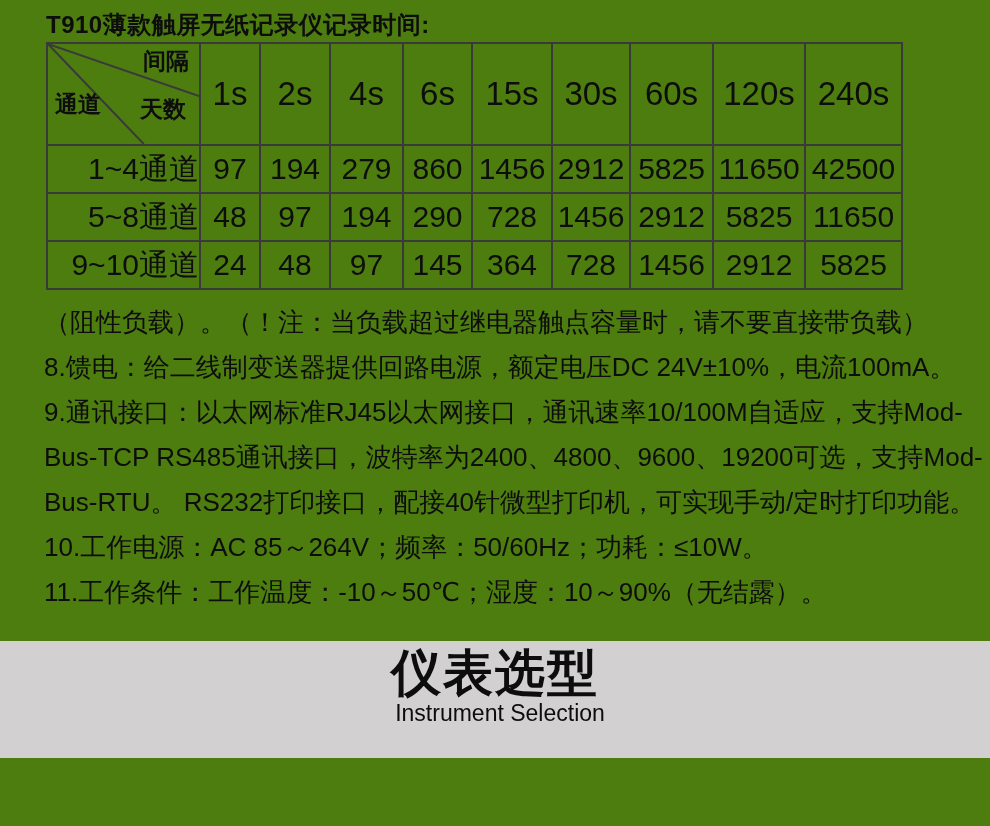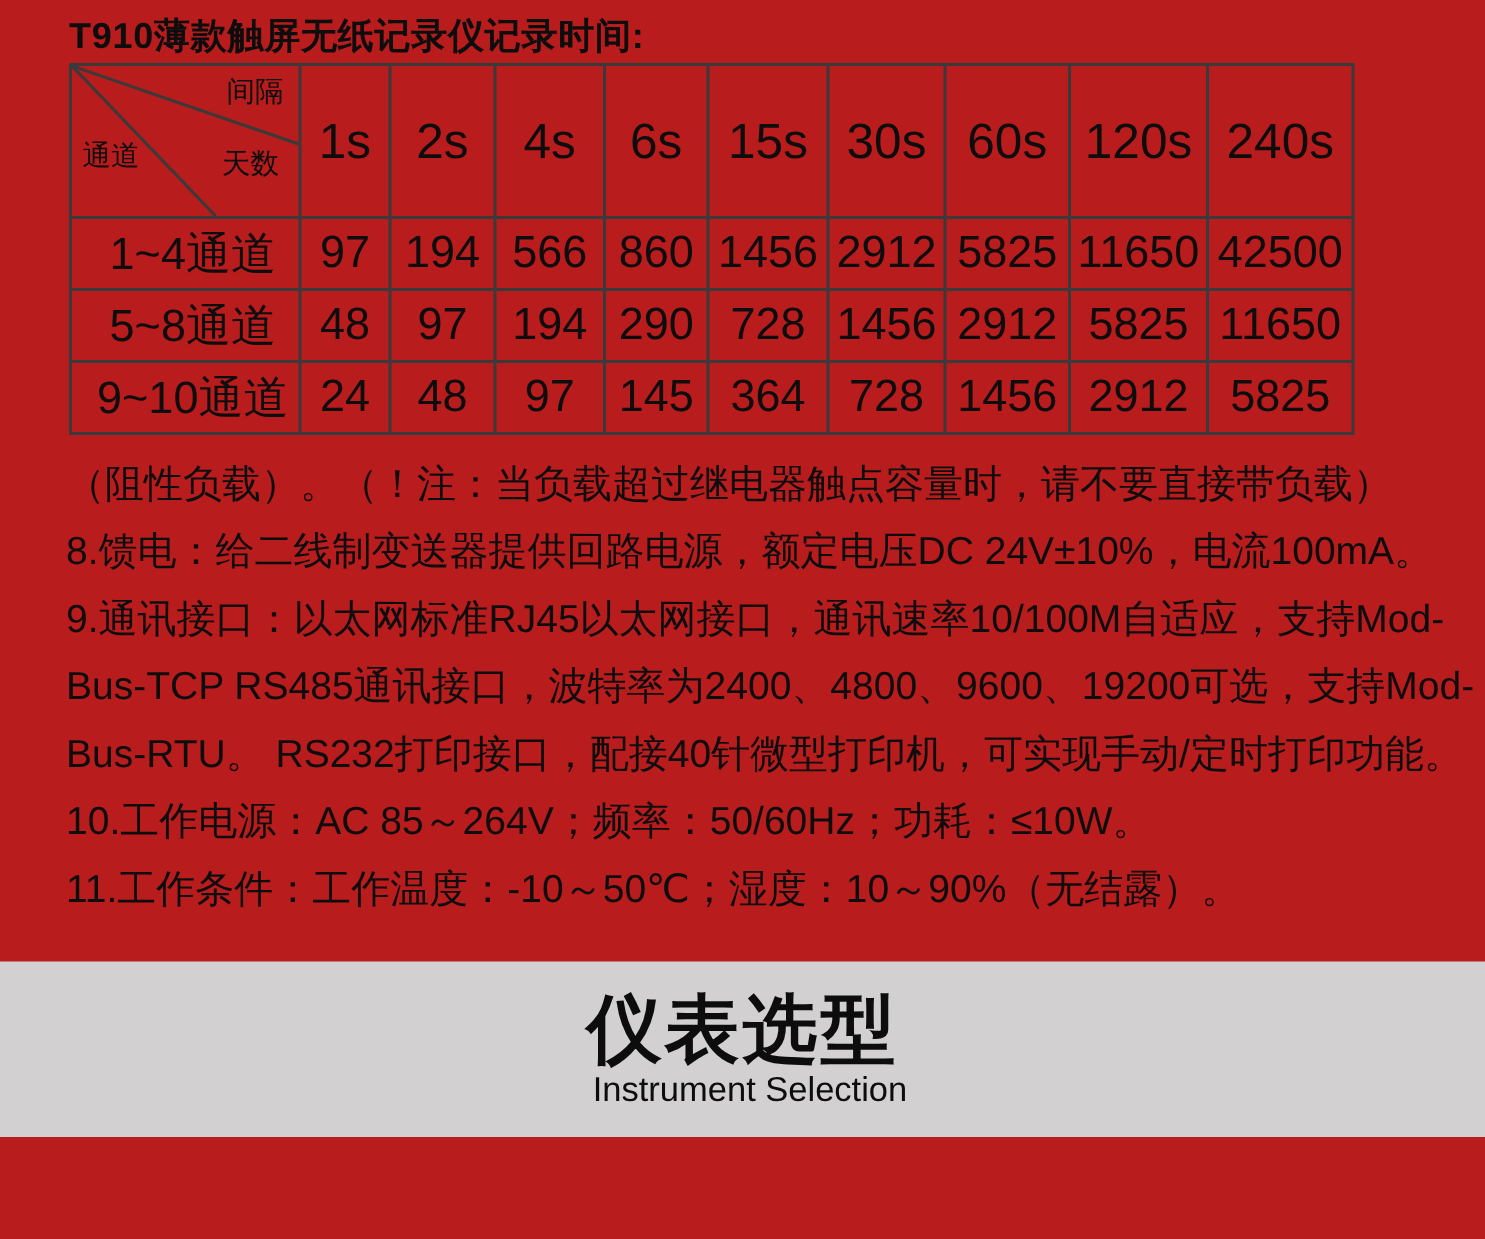--- a/index.html
+++ b/index.html
@@ -1,19 +1,19 @@
 <!DOCTYPE html>
 <html><head>
 <meta charset="utf-8">
 <style>
   html,body{margin:0;padding:0;background:#ffffff;}
   .page{
     position:relative;
     width:990px;height:826px;
-    background:#b91c1c;
+    background:#4d7c0f;
     overflow:hidden;
     font-family:"Liberation Sans","DejaVu Sans",sans-serif;
     color:#0d0d0d;
   }
   .doc-title{
     margin:10px 0 0 46px;
     font-size:24px;
     line-height:29px;
     font-weight:600;
     letter-spacing:0.5px;
@@ -25,45 +25,45 @@
   }
   .rec-table td{
     border:2px solid #3a3a3a;
     text-align:center;
     vertical-align:middle;
     padding:0;
   }
   .rec-table tr.head-row td{height:100px;font-size:33px;}
   .rec-table tr.data-row td{height:46px;font-size:30px;}
   .rec-table td.row-label{
-    text-align:center;
+    text-align:right;
     padding-left:10px;
     font-size:28px;
     border-radius:16px;
   }
   .corner-cell{position:relative;}
   .corner-cell svg{position:absolute;top:0;left:0;width:100%;height:100%;display:block;}
-  .corner-lbl{position:absolute;font-size:19px;line-height:25px;}
+  .corner-lbl{position:absolute;font-size:23px;line-height:25px;font-weight:bold;}
   .corner-interval{top:5px;right:10px;}
   .corner-days{top:53px;right:13px;}
   .corner-channel{bottom:27px;left:7px;}
   .specs{
     margin:10px 0 0 44px;
     font-size:26px;
     line-height:45px;
     white-space:nowrap;
   }
   .banner{
     margin-top:26px;
     height:117px;
     background:#d2d0d0;
     text-align:center;
   }
   .banner-title{
-    padding-top:15px;
+    padding-top:2px;
     font-size:50px;
     line-height:60px;
     font-weight:700;
     letter-spacing:2px;
   }
   .banner-subtitle{
     font-size:23px;
     line-height:26px;
     margin-top:-3px;
     margin-left:10px;
@@ -107,21 +107,21 @@
         <td>15s</td>
         <td>30s</td>
         <td>60s</td>
         <td>120s</td>
         <td>240s</td>
       </tr>
       <tr class="data-row">
         <td class="row-label">1~4通道</td>
         <td>97</td>
         <td>194</td>
-        <td>566</td>
+        <td>279</td>
         <td>860</td>
         <td>1456</td>
         <td>2912</td>
         <td>5825</td>
         <td>11650</td>
         <td>42500</td>
       </tr>
       <tr class="data-row">
         <td class="row-label">5~8通道</td>
         <td>48</td>

